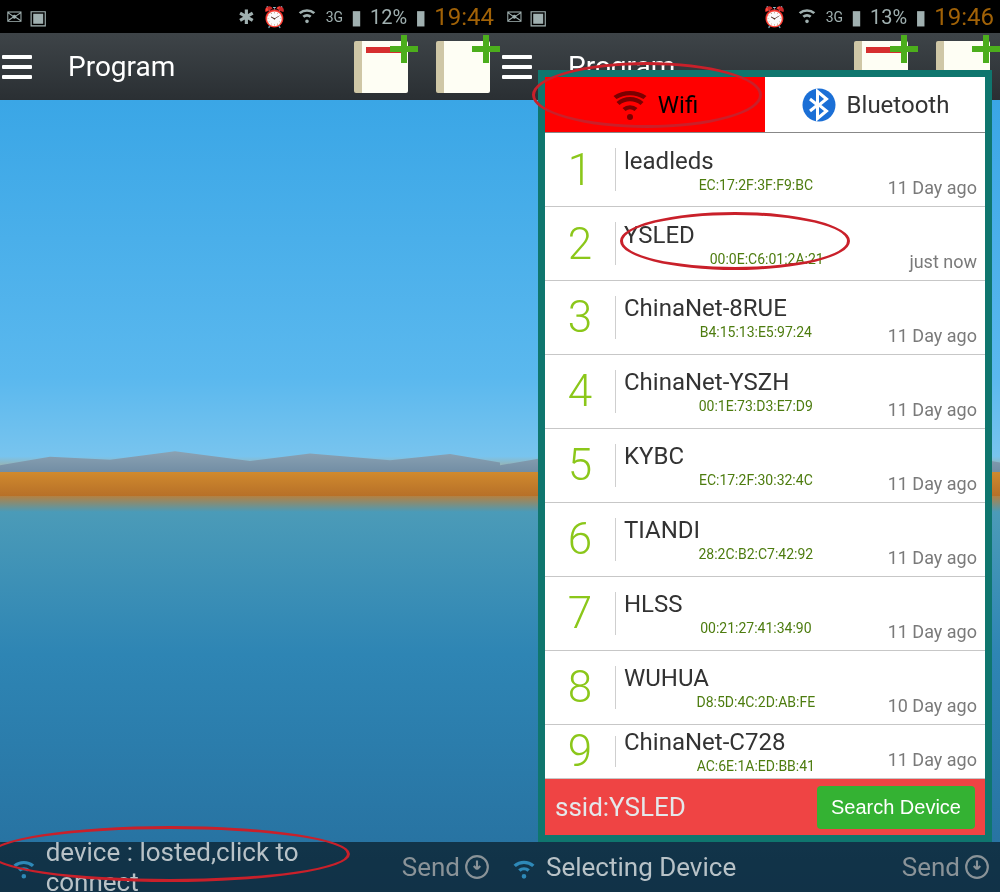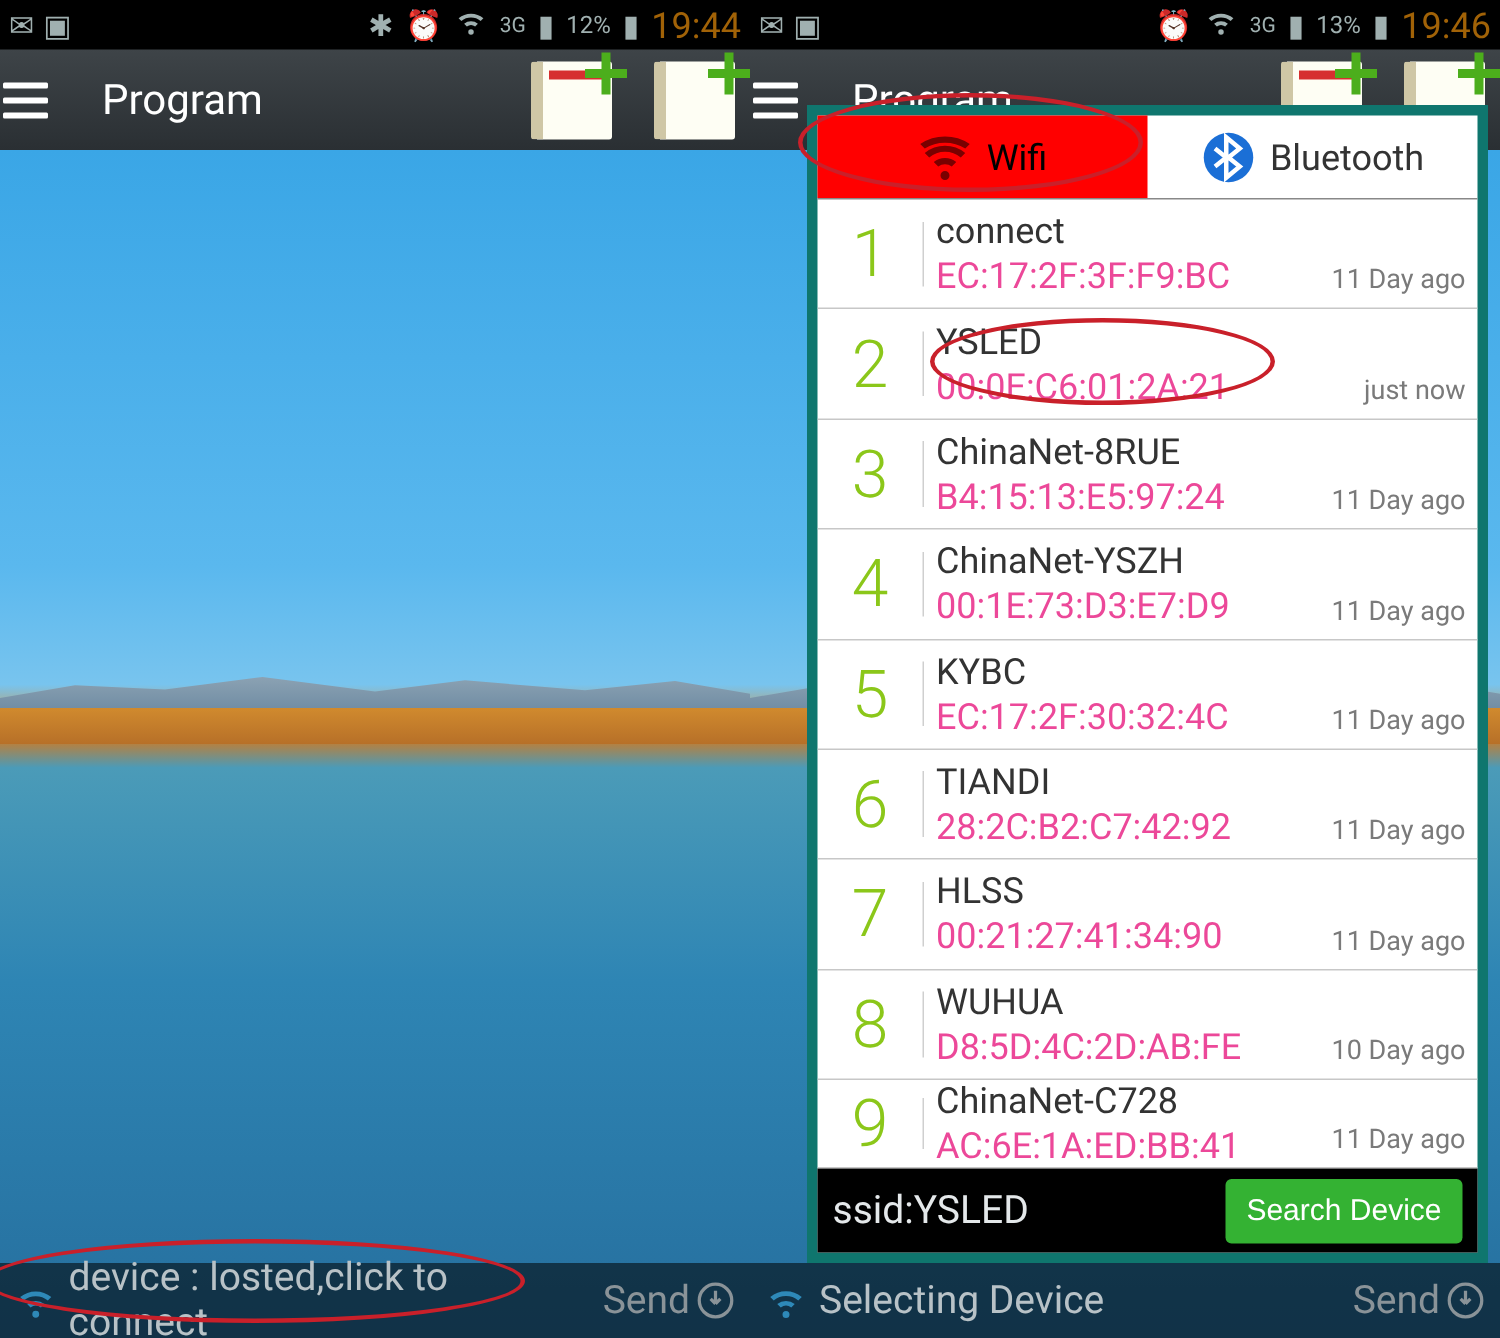--- a/index.html
+++ b/index.html
@@ -24,21 +24,21 @@
     color: #a0b0b0;
     display: flex;
     align-items: center;
     padding: 0 6px;
     font-size: 20px;
     gap: 8px;
   }
   .status-left { display: flex; gap: 6px; align-items: center; }
   .status-right { margin-left: auto; display: flex; gap: 8px; align-items: center; }
   .status-right .time { font-size: 24px; color: #a16207; }
-  .status-right .pct { font-size: 16px; }
+  .status-right .pct { font-size: 20px; }
   .status-right .tg  { font-size: 14px; }
   
   .app-bar {
     height: 67px;
     background: linear-gradient(#3e4448,#2a2f33);
     display: flex;
     align-items: center;
     padding: 0 2px;
     gap: 16px;
     color: #fff;
@@ -99,23 +99,23 @@
   .tab{flex:1;display:flex;align-items:center;justify-content:center;gap:10px;font-size:24px;color:#333;}
   .tab.active{background:#ff0000;color:#000;}
   .tab svg{width:36px;height:36px;}
   .list{flex:1 1 auto;overflow:hidden;display:flex;flex-direction:column;}
   .row{display:flex;align-items:center;height:82px;border-bottom:1px solid #c7c7c7;padding:0 8px;}
   .row:last-child{height:60px;}
   .row .num{width:54px;font-size:44px;color:#8bc71a;font-weight:300;text-align:center;}
   .row .sep{width:1px;height:60%;background:#cfcfcf;margin:0 8px;}
   .row .info{flex:1;display:flex;flex-direction:column;justify-content:center;}
   .row .name{font-size:24px;color:#333;}
-  .row .mac{font-size:24px;color:#ec4899;margin-top:2px;}
+  .row .mac{font-size:14px;color:#4d7c0f;margin-top:2px;text-align:center;}
   .row .ago{font-size:18px;color:#7a7a7a;align-self:flex-end;padding-bottom:8px;}
-  .dlg-footer{height:62px;background:#000000;display:flex;align-items:center;padding:0 10px;}
+  .dlg-footer{height:62px;background:#ef4444;display:flex;align-items:center;padding:0 10px;}
   .dlg-footer .ssid{font-size:26px;color:#e4e8ea;flex:1;}
   .dlg-footer .search-btn{background:#34b233;color:#fff;border:none;border-radius:4px;padding:10px 14px;font-size:20px;margin-left:12px;}
 </style>
 </head>
 <body>
 
 <div class="phone">
   <div class="status-bar">
     <div class="status-left">
       <span>✉</span>
@@ -248,21 +248,21 @@
           </svg>
         <span>Bluetooth</span>
       </div>
     </div>
 
     <div class="list" id="device-list">
         <div class="row">
           <div class="num">1</div>
           <div class="sep"></div>
           <div class="info">
-            <div class="name">connect</div>
+            <div class="name">leadleds</div>
             <div class="mac">EC:17:2F:3F:F9:BC</div>
           </div>
           <div class="ago">11 Day ago</div>
         </div>
         <div class="row">
           <div class="num">2</div>
           <div class="sep"></div>
           <div class="info">
             <div class="name">YSLED</div>
             <div class="mac">00:0E:C6:01:2A:21</div>

